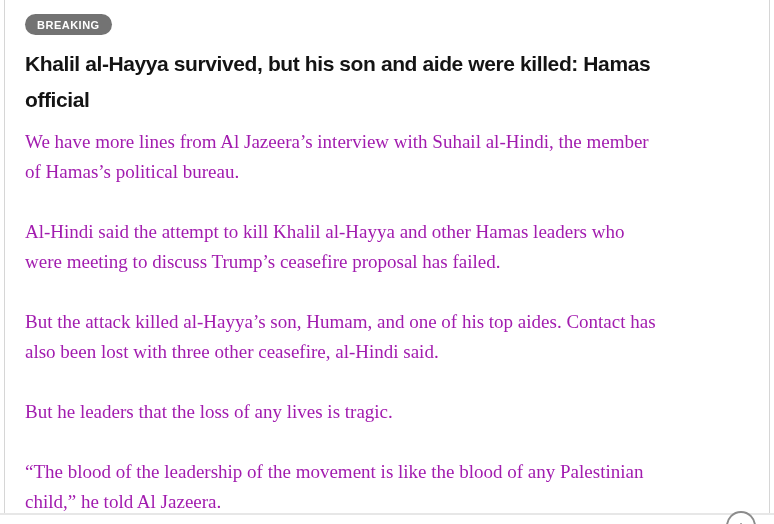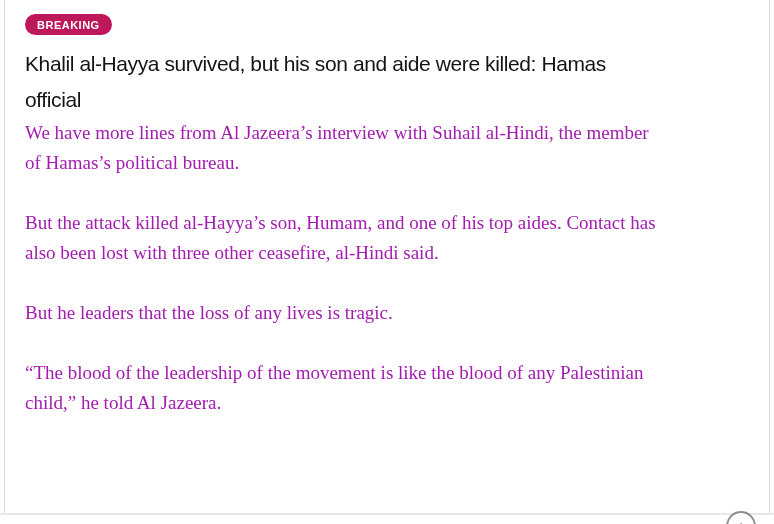--- a/index.html
+++ b/index.html
@@ -31,25 +31,25 @@
     color: #ffffff;
     font-size: 11px;
     font-weight: 700;
     letter-spacing: 0.5px;
     line-height: 14px;
     padding: 4px 12px 3px 12px;
     border-radius: 12px;
   }
   .headline {
     font-size: 21px;
-    font-weight: 400;
+    font-weight: 700;
     letter-spacing: -0.4px;
     line-height: 36px;
     color: #141414;
-    margin: 11px 0 0 0;
+    margin: 11px 0 9px 0;
     white-space: pre-line;
   }
   .body-text p {
     font-family: "Liberation Serif", serif;
     font-size: 19px;
     line-height: 30px;
     color: #a21caf;
     margin: 0 0 30px 0;
     white-space: pre-line;
   }
@@ -77,28 +77,30 @@
     line-height: 26px;
     text-align: center;
     padding: 0;
     cursor: pointer;
   }
 </style>
 </head>
 <body>
 
 <div class="card">
-  <span class="badge" style="background: #be185d; color: rgb(255, 255, 255);">BREAKING</span>
+  <span class="badge" style="background: #737373; color: rgb(255, 255, 255);">BREAKING</span>
 
   <h1 class="headline">Khalil al-Hayya survived, but his son and aide were killed: Hamas
 official</h1>
 
   <div class="body-text">
     <p>We have more lines from Al Jazeera’s interview with Suhail al-Hindi, the member
 of Hamas’s political bureau.</p>
+    <p>Al-Hindi said the attempt to kill Khalil al-Hayya and other Hamas leaders who
+were meeting to discuss Trump’s ceasefire proposal has failed.</p>
     <p>But the attack killed al-Hayya’s son, Humam, and one of his top aides. Contact has
 also been lost with three other ceasefire, al-Hindi said.</p>
     <p>But he leaders that the loss of any lives is tragic.</p>
     <p>“The blood of the leadership of the movement is like the blood of any Palestinian
 child,” he told Al Jazeera.</p>
   </div>
 </div>
 
 <div class="divider"></div>
 

